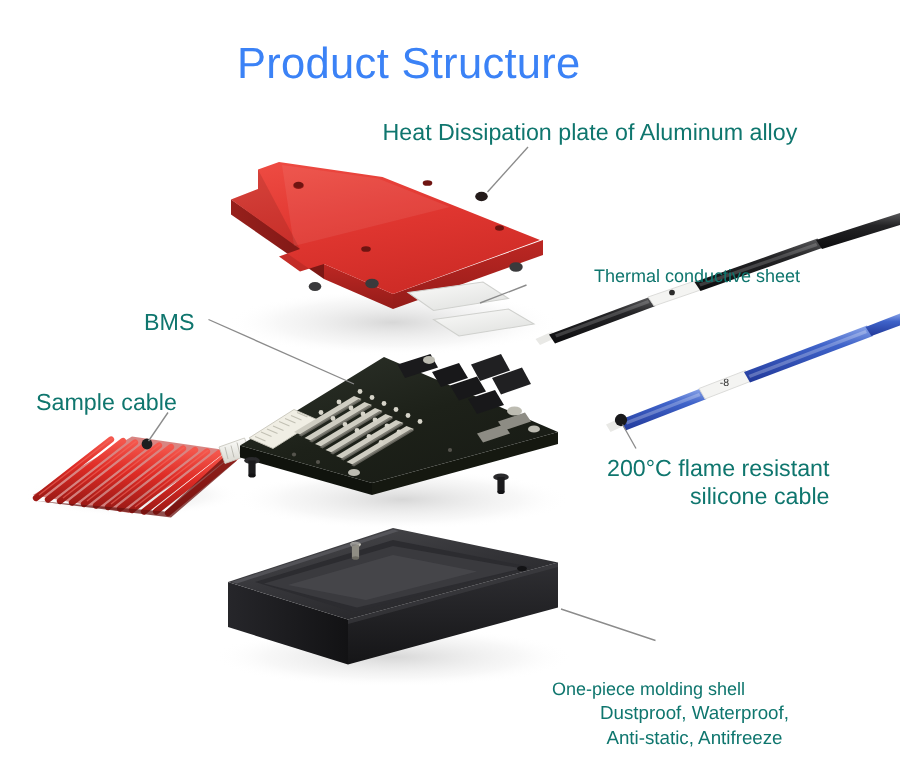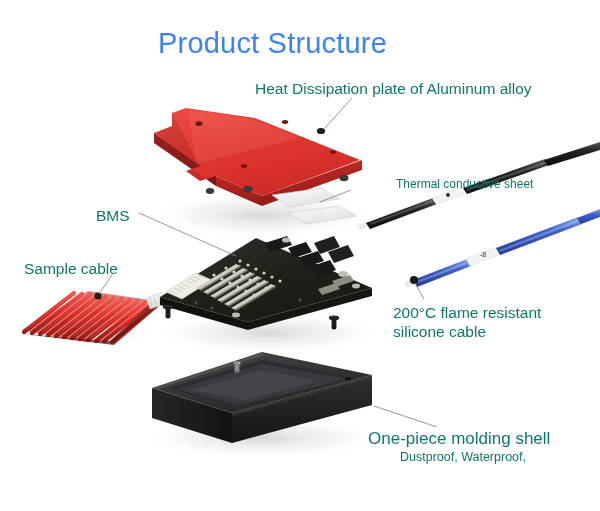--- a/index.html
+++ b/index.html
@@ -61,33 +61,34 @@
   #label-sample-cable {
     left: 24px;
     top: 259px;
     font-size: 15.5px;
     text-align: center;
   }
   #label-silicone-cable {
     left: 393px;
     top: 303px;
     font-size: 15.5px;
-    text-align: left;
+    text-align: right;
     white-space: normal;
     width: 160px;
   }
   #label-shell {
     left: 368px;
     top: 428px;
     width: 190px;
     white-space: normal;
   }
   #label-shell .shell-title {
-    font-size: 17px;
+    font-size: 12px;
     display: block;
+    margin-top: 24px;
   }
   #label-shell .shell-sub {
     font-size: 12.5px;
     display: block;
     text-align: center;
     margin-top: 1px;
   }
 </style>
 </head>
 <body>
@@ -403,15 +404,16 @@
 
   <div class="label" id="label-bms">BMS</div>
 
   <div class="label" id="label-sample-cable">Sample cable</div>
 
   <div class="label" id="label-silicone-cable">200°C flame resistant silicone cable</div>
 
   <div class="label" id="label-shell">
     <span class="shell-title">One-piece molding shell</span>
     <span class="shell-sub">Dustproof, Waterproof,</span>
+    <span class="shell-sub">Anti-static, Antifreeze</span>
   </div>
 
 </div>
 
 </body></html>

